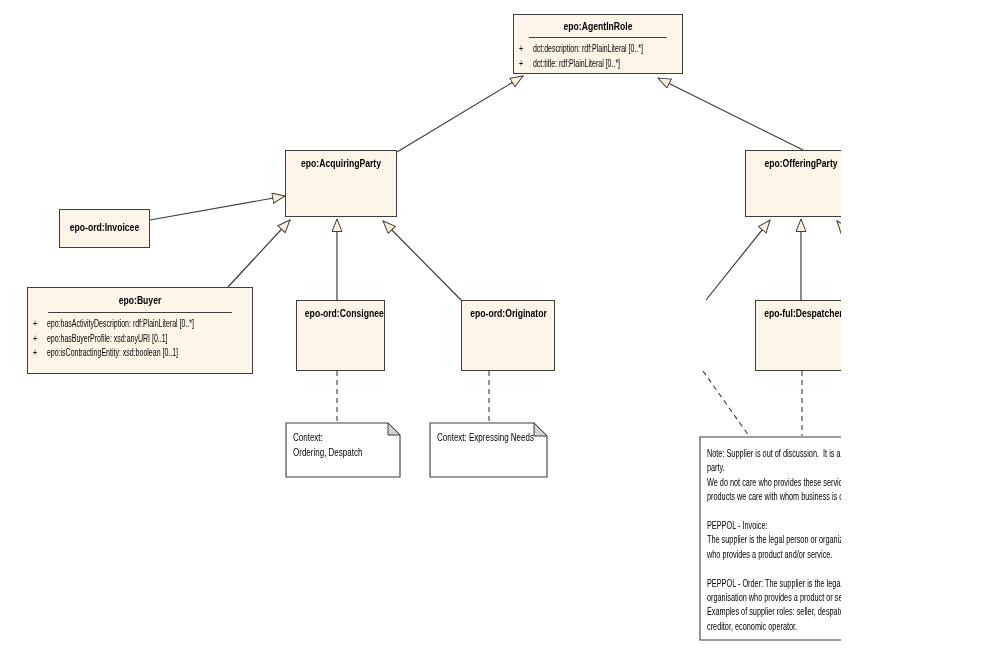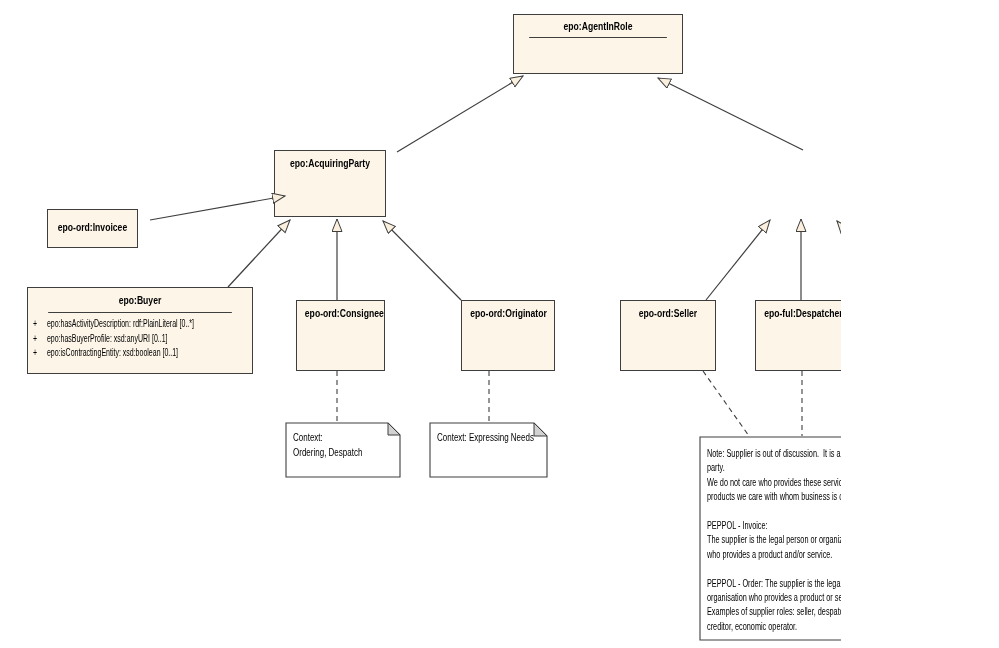--- a/index.html
+++ b/index.html
@@ -45,51 +45,55 @@
   }
   .note-text.big { line-height:14.4px; transform:scaleX(0.73); }
 </style>
 </head>
 <body>
 
 <div class="canvas">
 
   <div class="cls" style="left:513px;top:14px;width:170px;height:60px">
     <div class="cls-title hdr h22">epo:AgentInRole</div>
+    <div class="cls-attrs">
+      <div class="attr-row"><span class="vis">+</span><span>dct:description: rdf:PlainLiteral [0..*]</span></div>
+      <div class="attr-row"><span class="vis">+</span><span>dct:title: rdf:PlainLiteral [0..*]</span></div>
+    </div>
   </div>
 
-  <div class="cls" style="left:274px;top:150px;width:112px;height:67px">
+  <div class="cls" style="left:285px;top:150px;width:112px;height:67px">
     <div class="cls-title">epo:AcquiringParty</div>
   </div>
 
-  <div class="cls" style="left:47px;top:209px;width:91px;height:39px">
+  <div class="cls" style="left:59px;top:209px;width:91px;height:39px">
     <div class="cls-title mid">epo-ord:Invoicee</div>
   </div>
 
   <div class="cls" style="left:27px;top:287px;width:226px;height:87px">
     <div class="cls-title hdr h24">epo:Buyer</div>
     <div class="cls-attrs">
       <div class="attr-row"><span class="vis">+</span><span>epo:hasActivityDescription: rdf:PlainLiteral [0..*]</span></div>
       <div class="attr-row"><span class="vis">+</span><span>epo:hasBuyerProfile: xsd:anyURI [0..1]</span></div>
       <div class="attr-row"><span class="vis">+</span><span>epo:isContractingEntity: xsd:boolean [0..1]</span></div>
     </div>
   </div>
 
   <div class="cls" style="left:296px;top:300px;width:89px;height:71px">
     <div class="cls-title">epo-ord:Consignee</div>
   </div>
 
   <div class="cls" style="left:461px;top:300px;width:94px;height:71px">
     <div class="cls-title">epo-ord:Originator</div>
   </div>
 
+  <div class="cls" style="left:745px;top:150px;width:112px;height:67px">
+    <div class="cls-title">epo:OfferingParty</div>
+  </div>
 
-  <div class="cls" style="left:620px;top:300px;width:96px;height:71px">
-    <div class="cls-title">epo-ord:Seller</div>
-  </div>
 
   <div class="cls" style="left:755px;top:300px;width:93px;height:71px">
     <div class="cls-title">epo-ful:Despatcher</div>
   </div>
 
   <div class="cls" style="left:893px;top:300px;width:95px;height:71px">
     <div class="cls-title">epo-cat:Manufacturer</div>
   </div>
 
   <svg class="overlay" width="999" height="648" viewBox="0 0 999 648">

